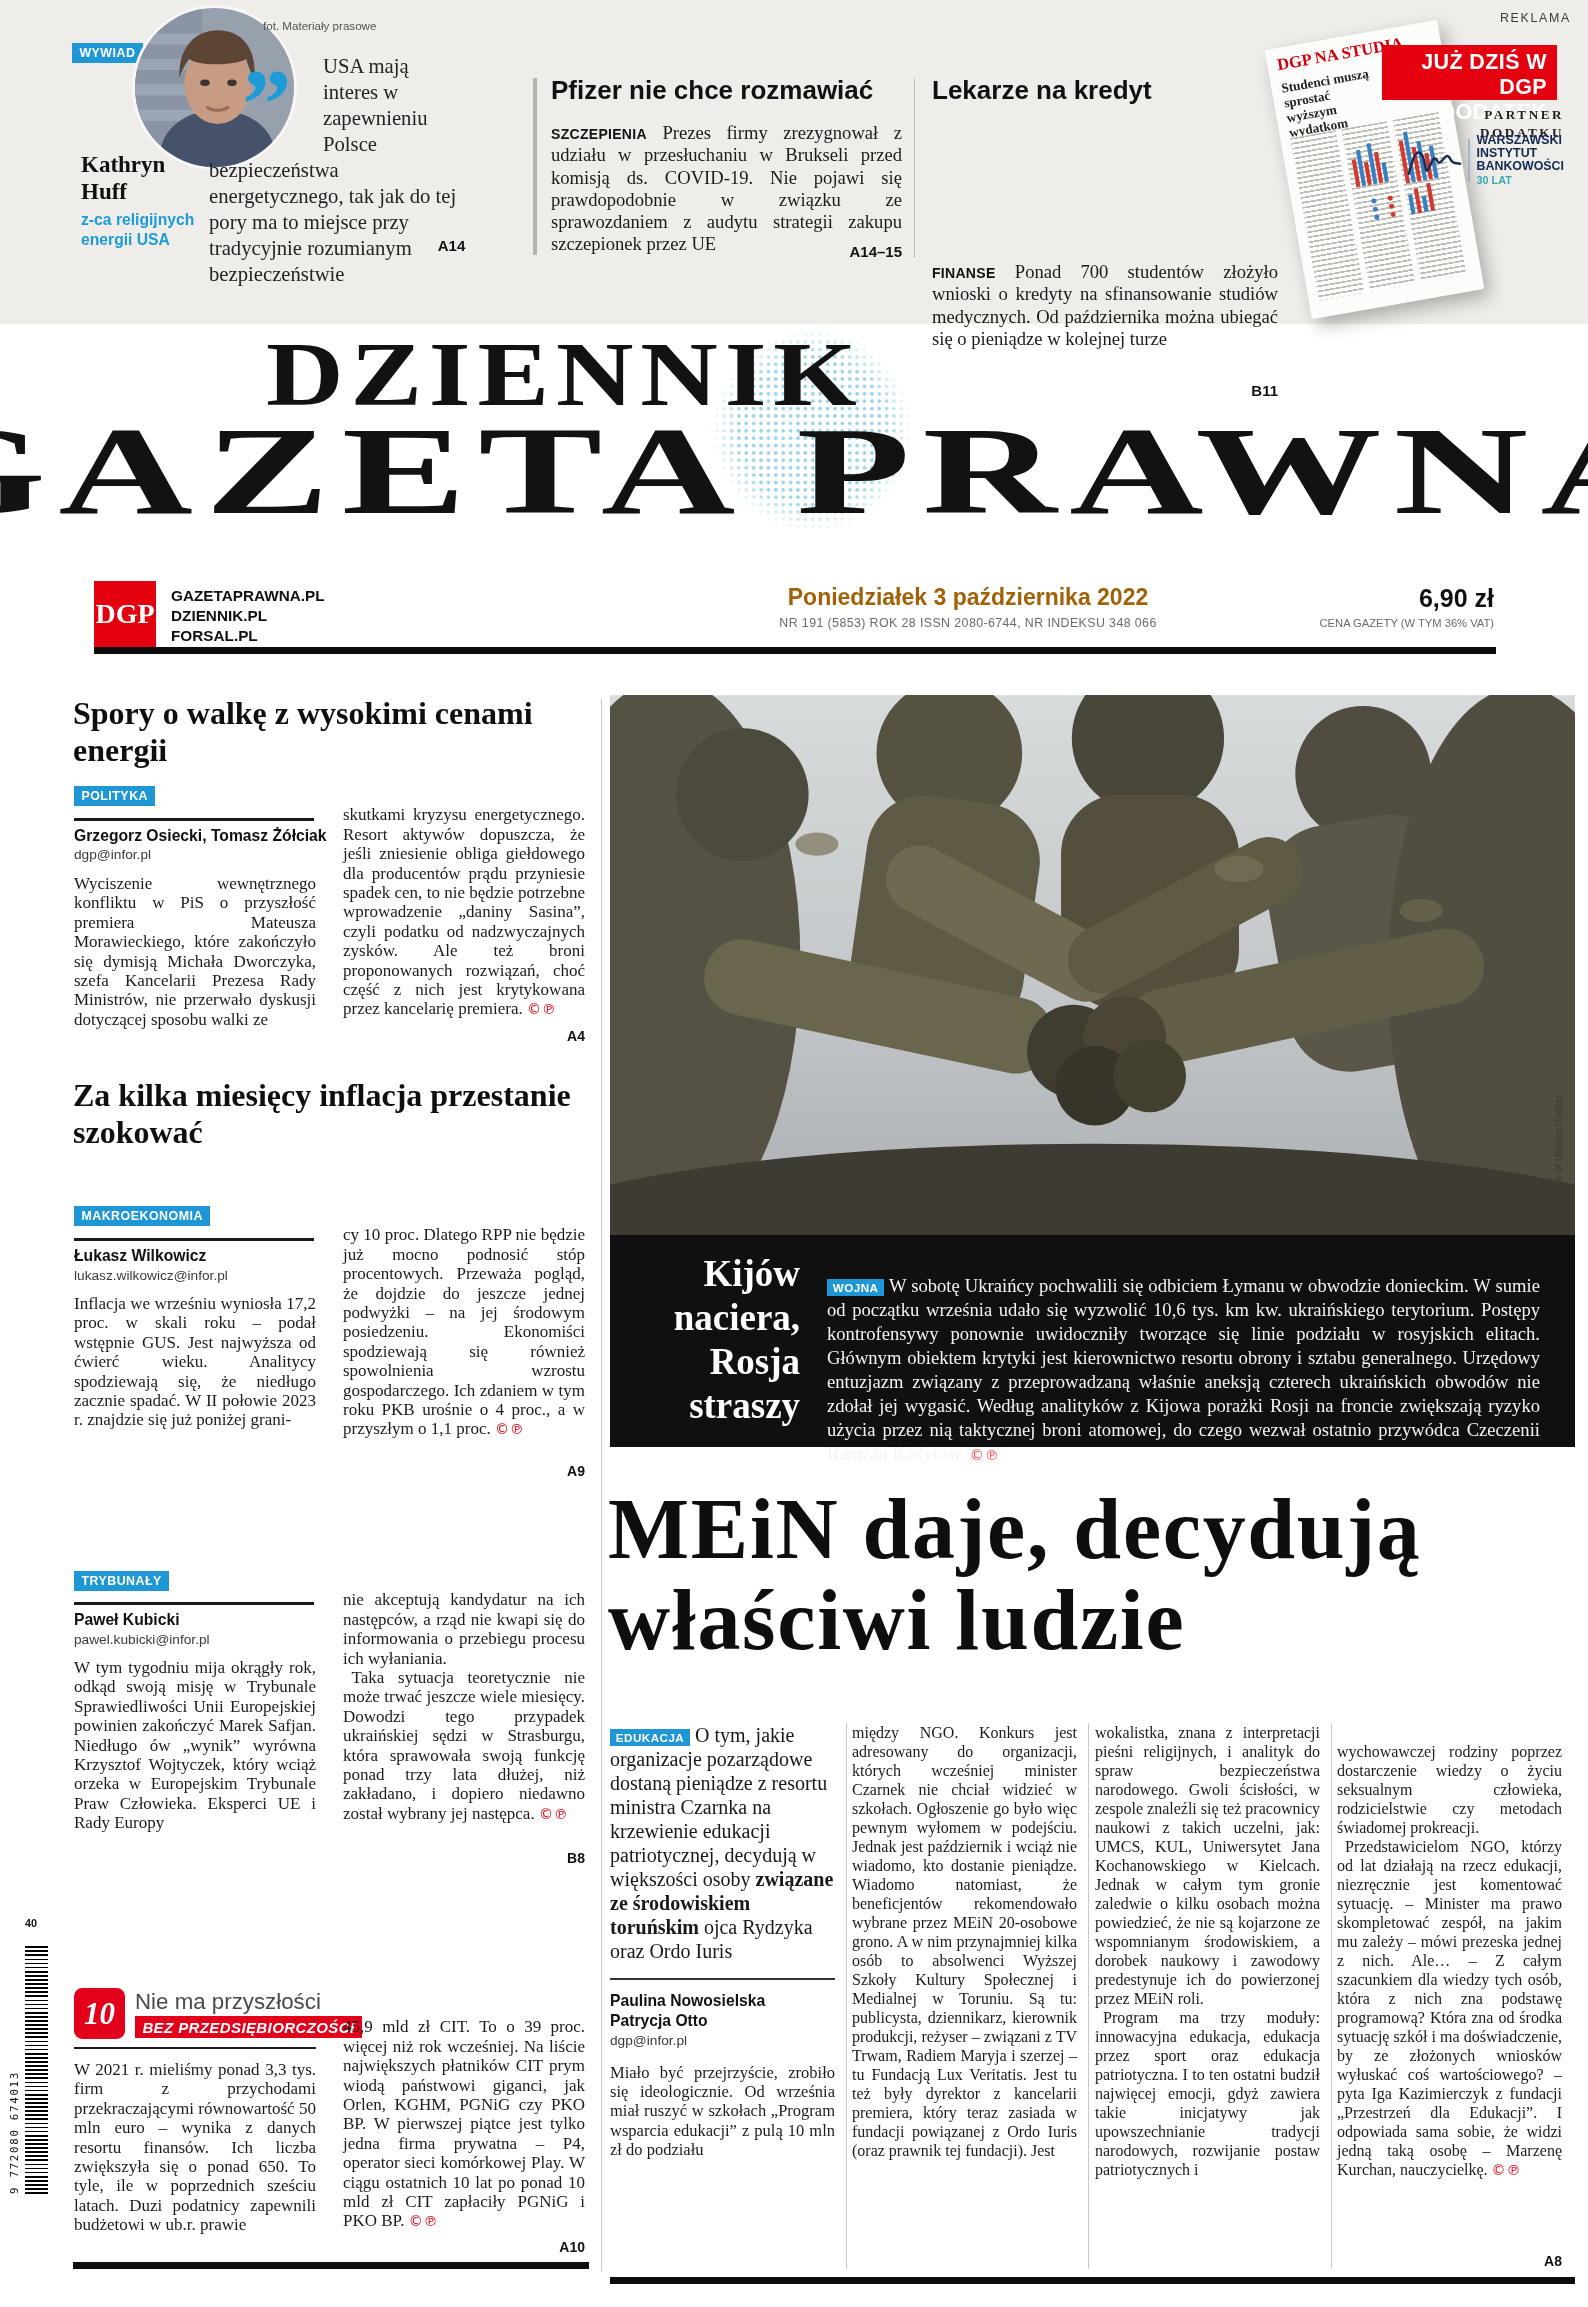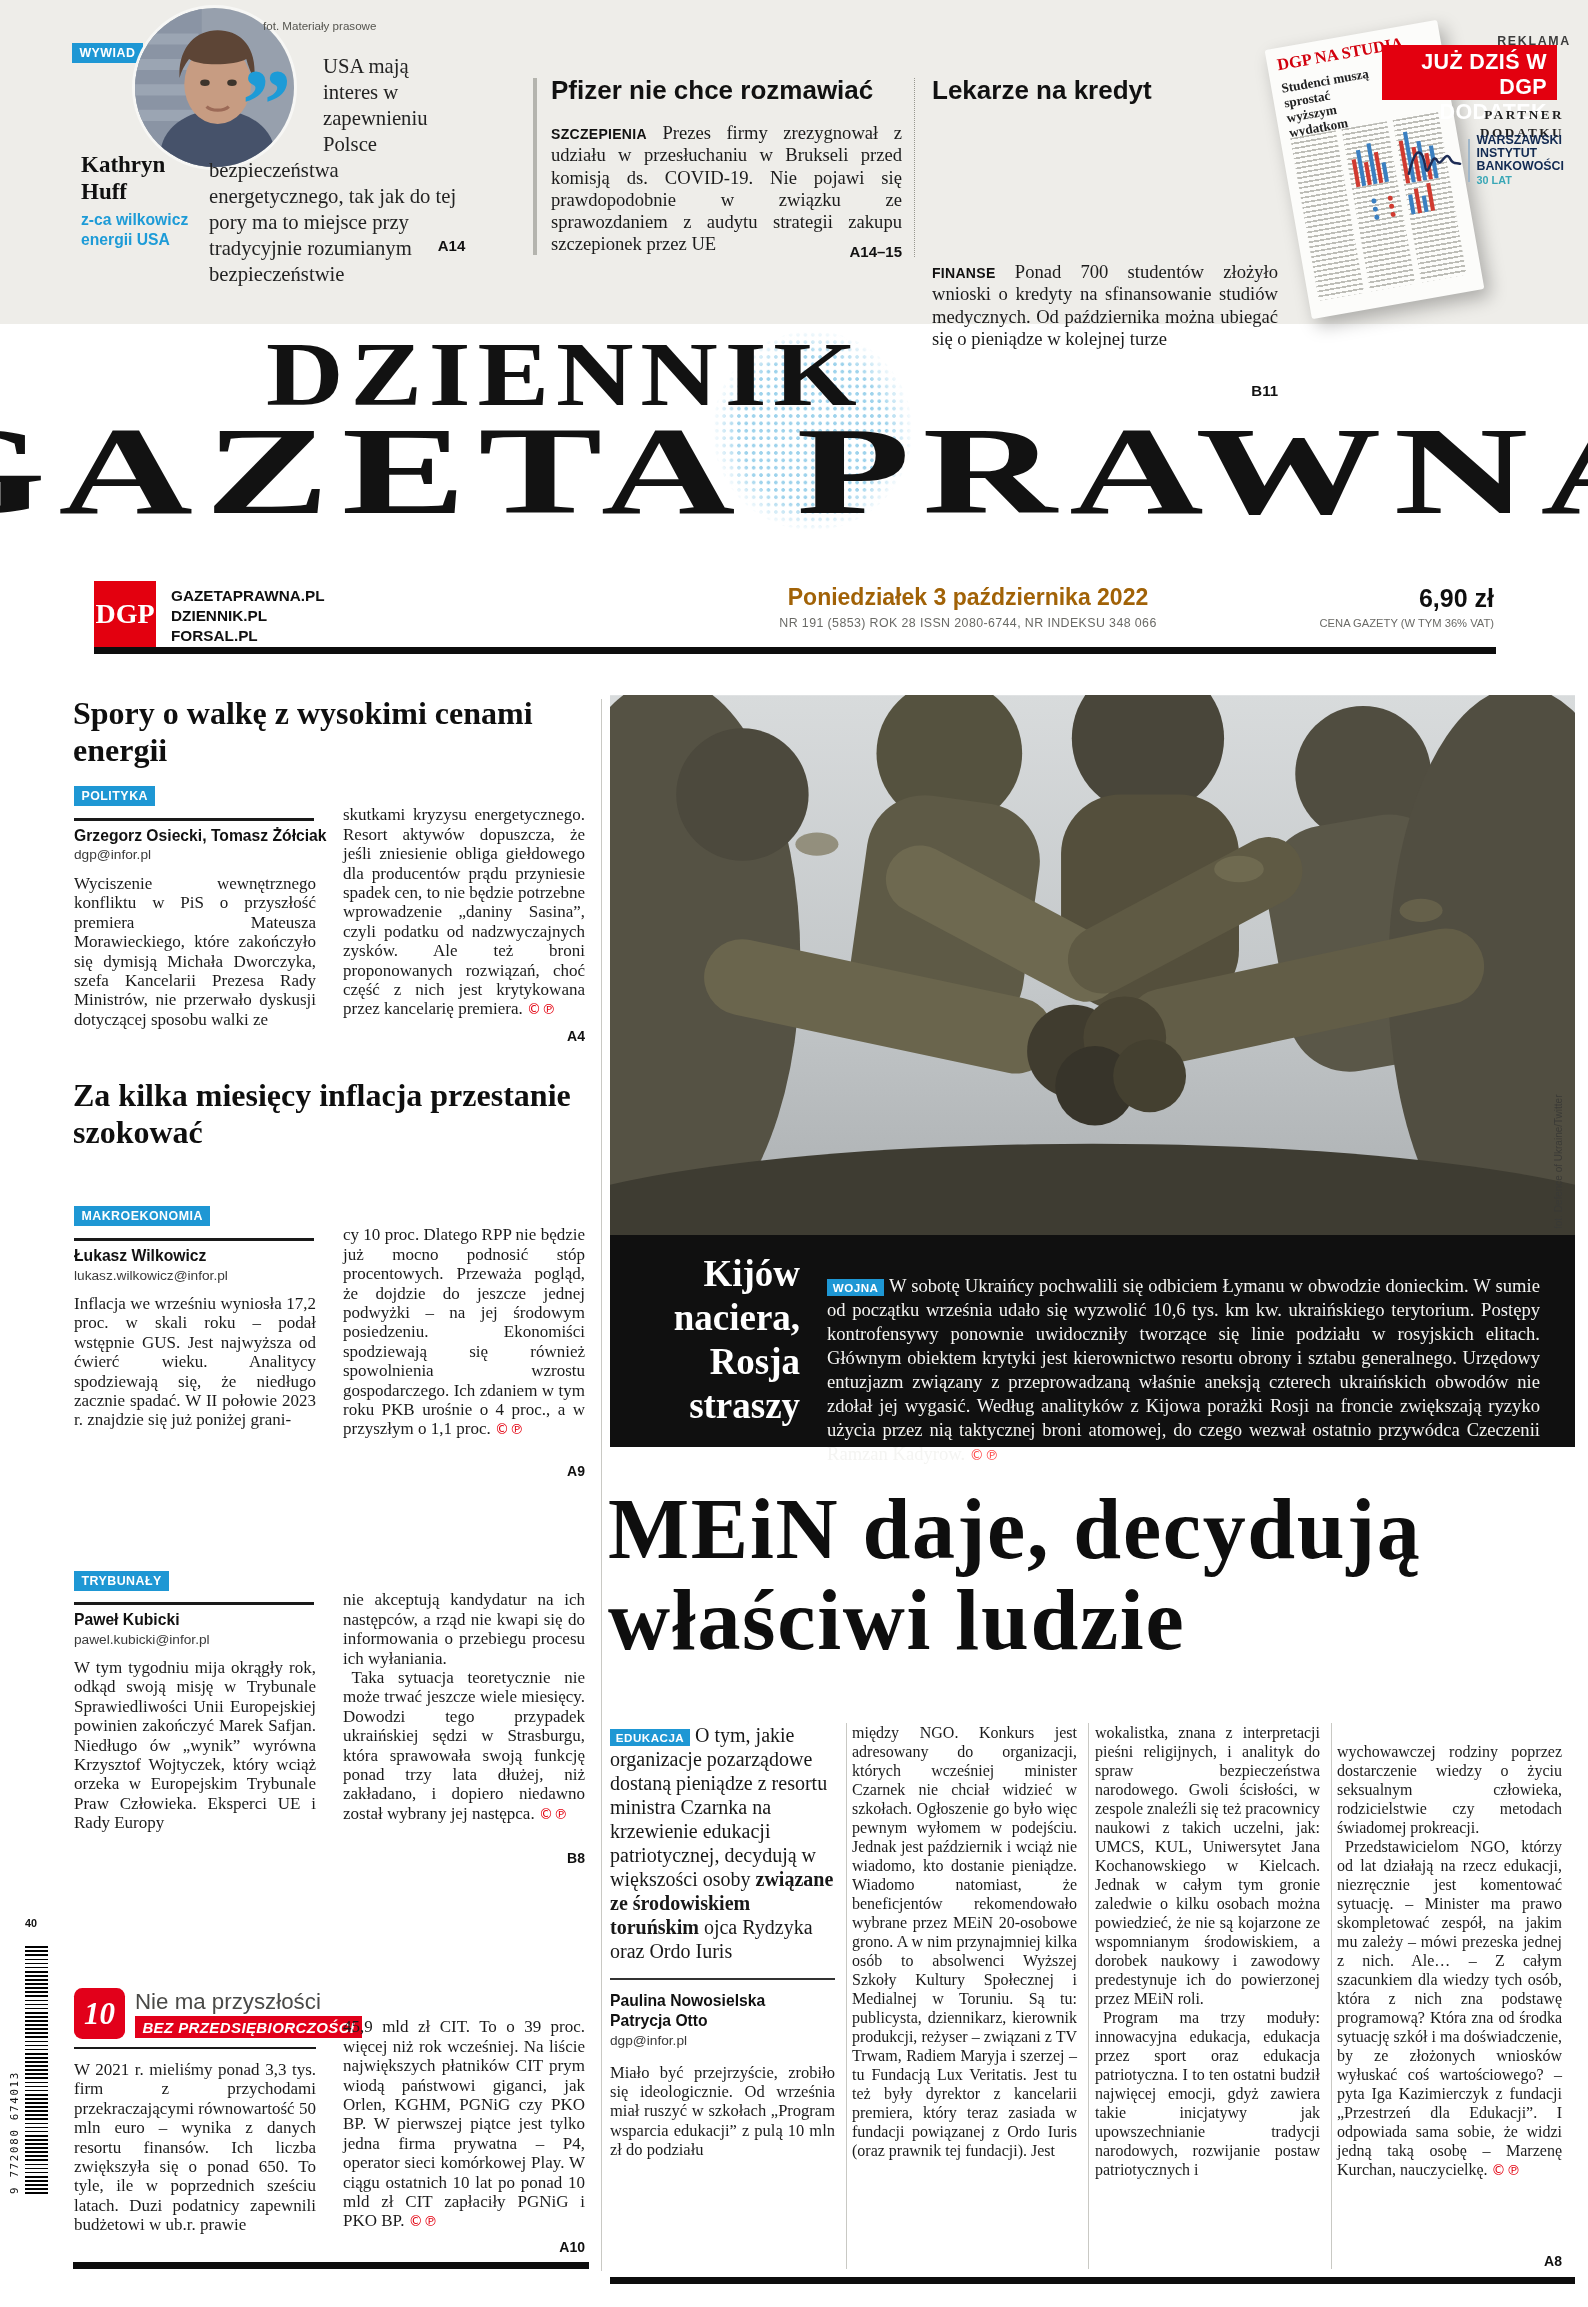--- a/index.html
+++ b/index.html
@@ -126,38 +126,38 @@
       </svg>
     </div>
     <div class="fotcap abs" style="left:263px;top:20px;">fot. Materiały prasowe</div>
     <div class="quote-glyph abs" style="left:242px;top:79px;">”</div>
     <div class="wy-quote abs" style="left:209px;top:53px;width:258px;height:200px;">
       <span class="qspacer"></span><span>USA mają interes w zapewnieniu Polsce bezpieczeństwa energetycznego, tak jak do tej pory ma to miejsce przy tradycyjnie rozumianym bezpieczeństwie</span>
       <b class="tref" style="position:absolute;right:1.7px;bottom:0;">A14</b>
     </div>
     <div class="wy-name abs pre" style="left:81px;top:152px;">Kathryn
 Huff</div>
-    <div class="wy-role abs pre" style="left:81px;top:210px;">z-ca wilkowicz
+    <div class="wy-role abs pre" style="left:81px;top:210px;">z-ca religijnych
 energii USA</div>
 
     <div class="graybar" style="left:533px;top:78px;height:177px;"></div>
     <div class="tsec-title abs" style="left:551px;top:76px;width:356px;">Pfizer nie chce rozmawiać</div>
     <div class="tsec-body abs" style="left:551px;top:122px;width:351px;height:139px;">
       <b class="tsec-lead">SZCZEPIENIA</b><span> Prezes firmy zrezygnował z udziału w przesłuchaniu w Brukseli przed komisją ds. COVID-19. Nie pojawi się prawdopodobnie w związku ze sprawozdaniem z audytu strategii zakupu szczepionek przez UE</span>
       <b class="tref" style="position:absolute;right:0;bottom:1.7px;">A14–15</b>
     </div>
     <div class="dotsep" style="left:914px;top:78px;height:179px;"></div>
 
     <div class="tsec-title abs" style="left:932px;top:76px;width:348px;">Lekarze na kredyt</div>
     <div class="tsec-body abs" style="left:932px;top:122px;width:346px;height:139px;">
       <b class="tsec-lead">FINANSE</b><span> Ponad 700 studentów złożyło wnioski o kredyty na sfinansowanie studiów medycznych. Od października można ubiegać się o pieniądze w kolejnej turze</span>
       <b class="tref" style="position:absolute;right:0;bottom:1.7px;">B11</b>
     </div>
 
-    <div class="reklama abs" style="left:1488px;top:35px;width:83px;font-weight:bold;">REKLAMA</div>
+    <div class="reklama abs" style="left:1488px;top:12px;width:83px;">REKLAMA</div>
     <div class="adpage">
       <div style="padding:8.3px 8.3px 0 10px;">
         <div class="adpaper-title">DGP NA STUDIA</div>
         <div class="adpaper-head" style="width:99px;margin-top:6.6px;">Studenci muszą sprostać wyższym wydatkom</div>
       </div>
       <svg class="abs" style="right:6.6px;top:28px;" width="58" height="45" viewBox="0 0 70 54">
         <polygon points="35,2 68,16 35,30 2,16" fill="#1c1c1c"></polygon>
         <rect x="20" y="24" width="30" height="14" rx="4" fill="#2a2a2a"></rect>
         <line x1="62" y1="18" x2="62" y2="40" stroke="#1c1c1c" stroke-width="2"></line>
       </svg>

